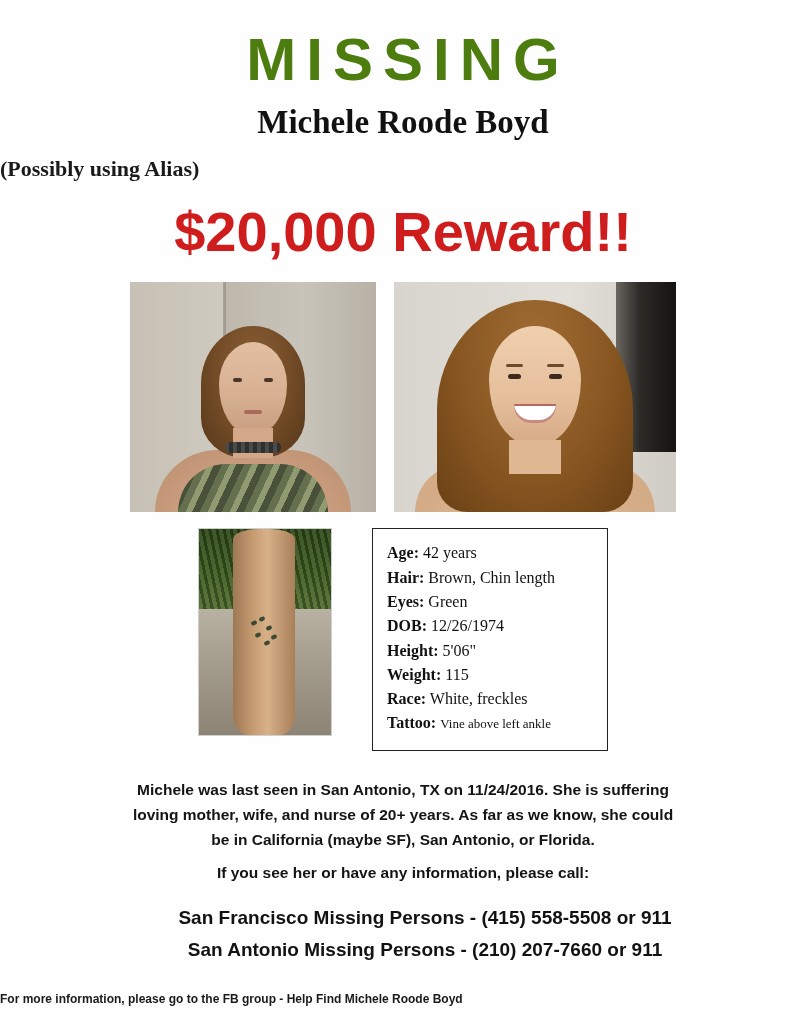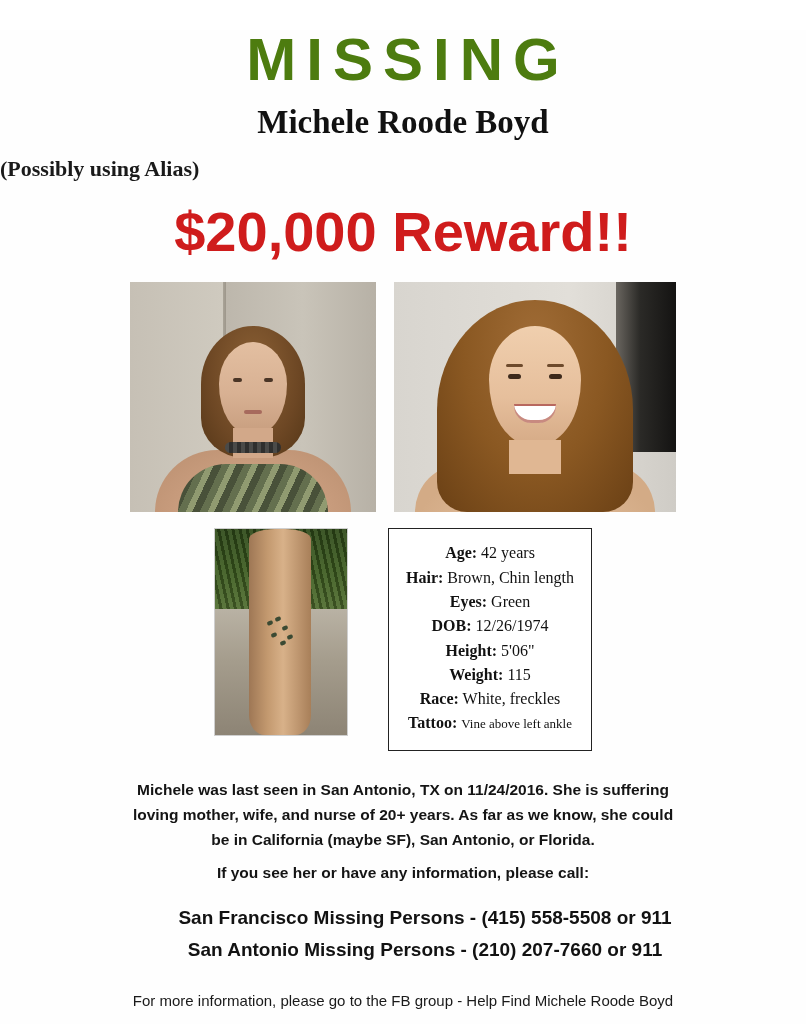--- a/index.html
+++ b/index.html
@@ -213,27 +213,26 @@
     position: absolute; width: 6px; height: 4px; background: #3b4a33; border-radius: 3px; transform: rotate(-25deg);
   }
   .pt-vine i:nth-child(1){ left:0; top:4px; }
   .pt-vine i:nth-child(2){ left:8px; top:0; }
   .pt-vine i:nth-child(3){ left:15px; top:9px; }
   .pt-vine i:nth-child(4){ left:4px; top:16px; }
   .pt-vine i:nth-child(5){ left:13px; top:24px; }
   .pt-vine i:nth-child(6){ left:20px; top:18px; }
 
   .details-box {
-    width: 204px;
+    width: 236px;
     border: 1px solid #222;
     padding: 12px 14px 14px 14px;
     box-sizing: border-box;
     min-height: 206px;
     background: #ffffff;
-    text-align: center;
   }
   .detail-line {
     font-family: "Liberation Serif", serif;
     font-size: 16px;
     color: #111;
     line-height: 1.52;
     white-space: nowrap;
   }
   .detail-line .k { font-weight: bold; }
   .detail-line.small .v { font-size: 13px; }
@@ -263,24 +262,23 @@
   .contact {
     font-family: "Liberation Sans", sans-serif;
     font-weight: bold;
     font-size: 19px;
     color: #121212;
     line-height: 1.68;
     margin-left: 44px;
   }
   .footer {
     margin: 26px 0 0 0;
-    text-align: center;
-    font-family: "Liberation Sans", sans-serif;
-    font-weight: normal;
-    font-size: 15px;
+    font-family: "Liberation Sans", sans-serif;
+    font-weight: bold;
+    font-size: 12px;
     color: #1a1a1a;
   }
 </style>
 </head>
 <body>
 
 <div class="poster">
 
   <div class="title-missing">MISSING</div>
   <div class="title-name">Michele Roode Boyd</div>

